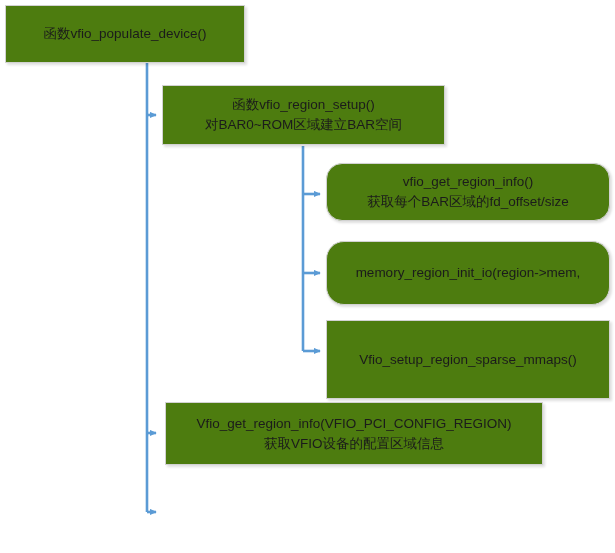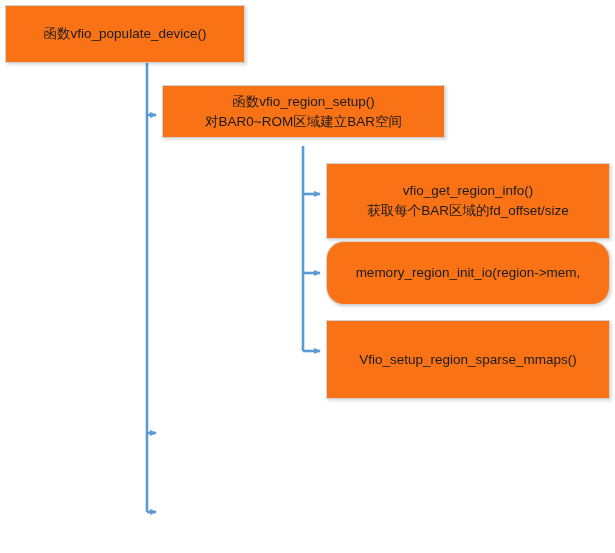--- a/index.html
+++ b/index.html
@@ -17,21 +17,21 @@
   #canvas {
     position: absolute;
     left: 0;
     top: 0;
     width: 615px;
     height: 553px;
   }
   .node {
     position: absolute;
     box-sizing: border-box;
-    background: #f97316;
+    background: #4d7c0f;
     border: 1px solid #d2d2d2;
     box-shadow: 1.5px 1.5px 2.5px rgba(0,0,0,0.13);
     display: flex;
     flex-direction: column;
     align-items: center;
     justify-content: center;
     text-align: center;
     color: #1b1b1b;
     font-size: 13.5px;
     line-height: 1.45;
@@ -44,22 +44,22 @@
   svg.edges {
     position: absolute;
     left: 0;
     top: 0;
     width: 615px;
     height: 553px;
     pointer-events: none;
   }
   
   #node-0 { left: 5px;   top: 5px;   width: 240px; height: 58px; }
-  #node-1 { left: 162px; top: 85px;  width: 283px; height: 53px; }
-  #node-2 { left: 326px; top: 163px; width: 284px; height: 76px; }
+  #node-1 { left: 162px; top: 85px;  width: 283px; height: 60px; }
+  #node-2 { left: 326px; top: 163px; width: 284px; height: 58px; border-radius: 16px; }
   #node-3 { left: 326px; top: 241px; width: 284px; height: 64px; border-radius: 18px; }
   #node-4 { left: 326px; top: 320px; width: 284px; height: 79px; }
   #node-5 { left: 165px; top: 402px; width: 378px; height: 63px; }
   #node-6 { left: 165px; top: 480px; width: 283px; height: 65px; }
 </style>
 </head>
 <body>
 
 <div id="canvas">
 
@@ -102,15 +102,19 @@
   </div>
 
   <div class="node" id="node-3">
     <span class="ln">memory_region_init_io(region-&gt;mem,</span>
   </div>
 
   <div class="node" id="node-4">
     <span class="ln">Vfio_setup_region_sparse_mmaps()</span>
   </div>
 
+  <div class="node" id="node-5">
+    <span class="ln">Vfio_get_region_info(VFIO_PCI_CONFIG_REGION)</span>
+    <span class="ln">获取VFIO设备的配置区域信息</span>
+  </div>
 
 
 </div>
 
 </body></html>

